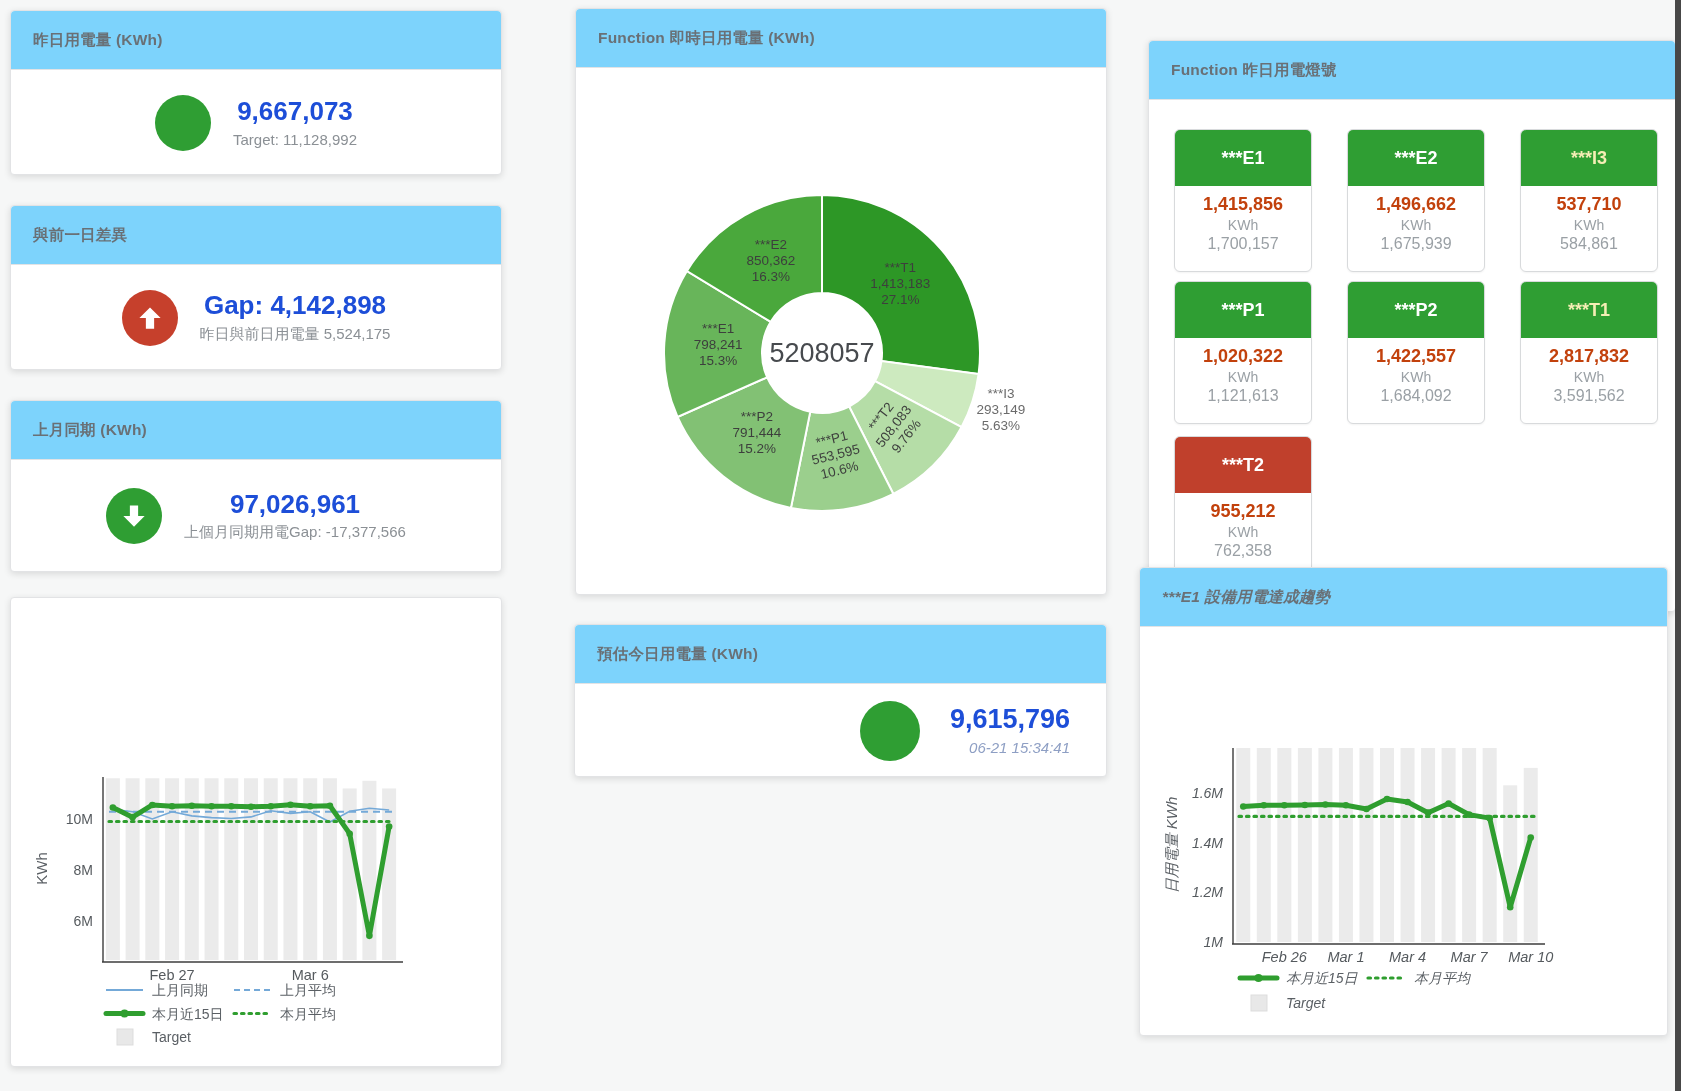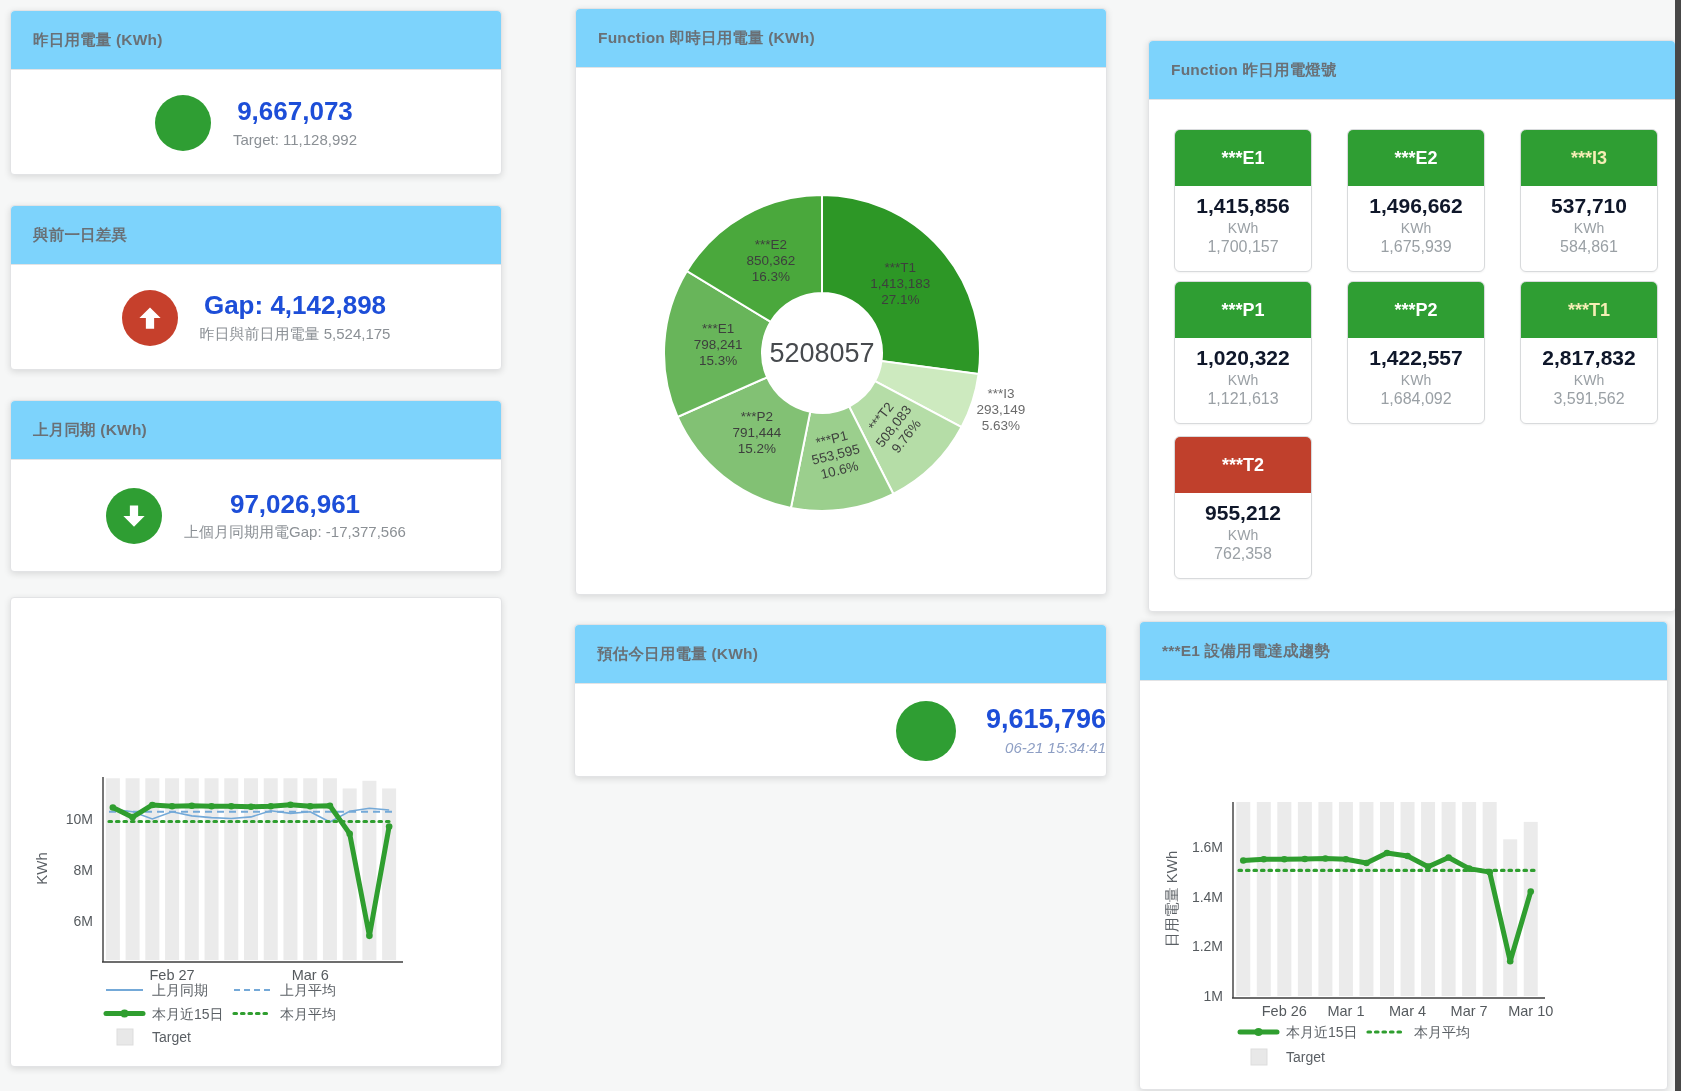--- a/index.html
+++ b/index.html
@@ -27,32 +27,32 @@
   .metric.right{text-align:right;}
   .metric.right .metric-sub{color:#8e9fc4;font-style:italic;}
   
   #card-yesterday{left:10px;top:10px;width:490px;height:163px;}
   #card-daygap{left:10px;top:205px;width:490px;height:163px;}
   #card-month{left:10px;top:400px;width:490px;height:170px;}
   #card-compare{left:10px;top:597px;width:490px;height:468px;}
   #card-donut{left:575px;top:8px;width:530px;height:585px;}
   #card-estimate{left:574px;top:624px;width:531px;height:151px;}
   #card-status{left:1148px;top:8px;width:526px;height:570px;margin-top:32px;}
-  #card-trend{left:1139px;top:621px;width:527px;height:467px;}
+  #card-trend{left:1139px;top:567px;width:527px;height:467px;font-style:italic;}
   #card-yesterday .card-body,#card-daygap .card-body,#card-month .card-body{height:calc(100% - 58px);}
-  #card-estimate .card-body{height:calc(100% - 58px);justify-content:flex-end;gap:30px;}
+  #card-estimate .card-body{height:calc(100% - 58px);justify-content:flex-end;padding-right:36px;gap:30px;}
   .chart-svg{position:absolute;left:0;top:0;}
   
   .tile{
     position:absolute;width:136px;height:141px;background:#fff;border:1px solid #d8dadc;
     border-radius:6px;text-align:center;box-shadow:0 1px 2px rgba(0,0,0,.05);
   }
   .tile-head{height:56px;border-radius:5px 5px 0 0;display:flex;align-items:center;justify-content:center;
     font-size:18px;font-weight:bold;}
-  .tile-value{font-size:21px;font-weight:bold;color:#0f172a;margin-top:8px;}
+  .tile-value{font-size:18px;font-weight:bold;color:#c2410c;margin-top:8px;}
   .tile-unit{font-size:14px;color:#9aa0a5;margin-top:2px;}
   .tile-prev{font-size:16px;color:#9aa0a5;margin-top:2px;}
   #scrollbar{position:absolute;right:0;top:0;width:6px;height:1091px;background:#474747;}
 </style>
 </head>
 <body>
 
 <div class="card" id="card-yesterday">
   <div class="card-header">昨日用電量 (KWh)</div>
   <div class="card-body">

